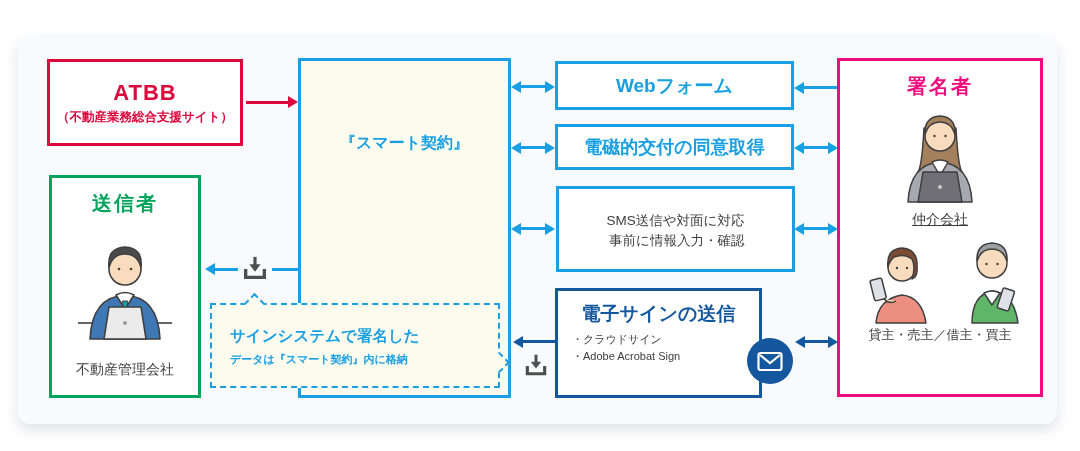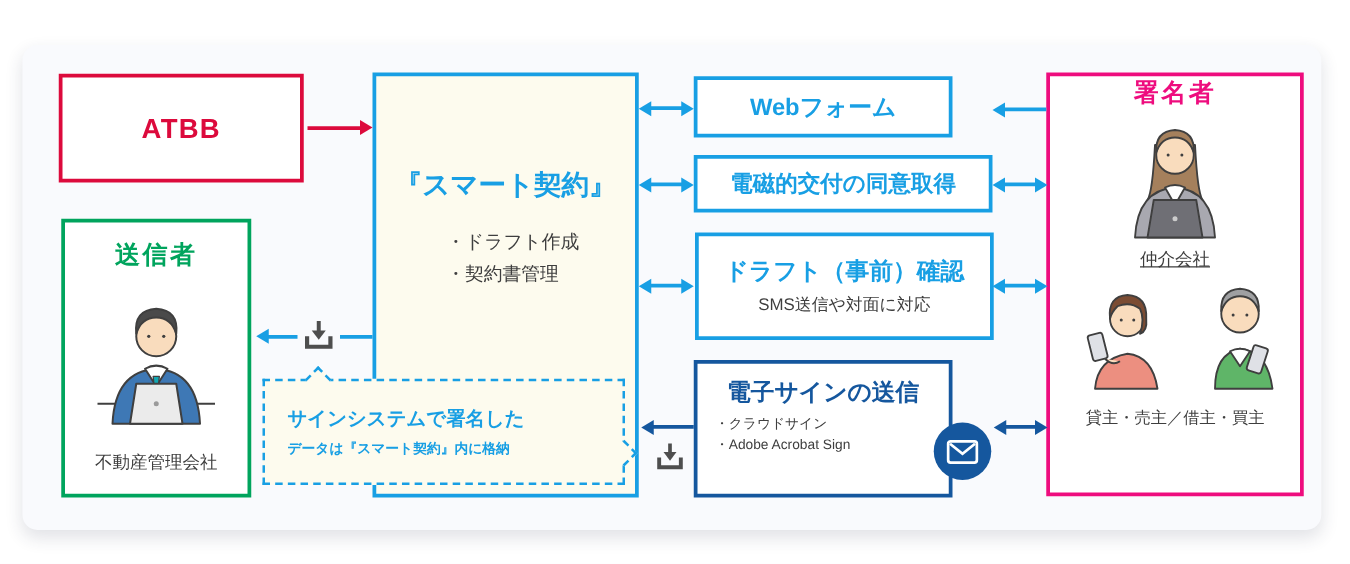--- a/index.html
+++ b/index.html
@@ -33,20 +33,21 @@
   .small-label{font-size:14px;color:#3e3e3e;}
 </style>
 </head>
 <body>
 
 <div id="stage">
   <div class="card"></div>
 
   <div class="bx" style="left:47px;top:59px;width:196px;height:87px;border-color:#dc0a3c;justify-content:center;">
     <div class="t-red bold" style="font-size:22px;letter-spacing:1px;">ATBB</div>
+    <div class="t-red bold" style="font-size:12.5px;margin-top:3px;">（不動産業務総合支援サイト）</div>
   </div>
 
   <div class="bx" style="left:49px;top:175px;width:152px;height:223px;border-color:#00a45d;padding:12px 0 16px 0;justify-content:space-between;">
     <div class="t-green bold" style="font-size:20px;letter-spacing:2px;">送信者</div>
     <svg width="100" height="108" viewBox="0 0 100 108">
       <g stroke="#3f3f3f" stroke-width="1.6" stroke-linejoin="round">
         <line x1="3" y1="88" x2="22" y2="88"></line>
           <line x1="78" y1="88" x2="97" y2="88"></line>
         <path d="M15 104 Q17 62 50 60 Q83 62 85 104 Z" fill="#3e78b5"></path>
         <path d="M41 60 L50 74 L59 60 Q50 55 41 60 Z" fill="#ffffff"></path>
@@ -56,58 +57,54 @@
         <circle cx="44" cy="34" r="1.3" fill="#3f3f3f" stroke="none"></circle>
         <circle cx="56" cy="34" r="1.3" fill="#3f3f3f" stroke="none"></circle>
         <path d="M29 104 L71 104 L66 72 L34 72 Z" fill="#ebebeb"></path>
         <circle cx="50" cy="88" r="2" fill="#9a9a9a" stroke="none"></circle>
       </g>
     </svg>
     <div class="small-label">不動産管理会社</div>
   </div>
 
   <div class="bx" style="left:298px;top:58px;width:213px;height:340px;border-color:#189fe4;background:#fdfbee;padding-top:72px;">
-    <div class="t-blue bold" style="font-size:22px;">『スマート契約』</div>
-    <div class="t-dark" style="font-size:15px;margin-top:18px;line-height:1.7;align-self:flex-start;padding-left:56px;">
-      <div>・ドラフト作成</div>
-      <div>・契約書管理</div>
-    </div>
+    <div class="t-blue bold" style="font-size:16px;">『スマート契約』</div>
   </div>
 
-  <div class="bx" style="left:555px;top:61px;width:207px;height:49px;border-color:#189fe4;justify-content:center;">
+  <div class="bx" style="left:555px;top:61px;width:239px;height:49px;border-color:#189fe4;justify-content:center;">
     <div class="t-blue bold" style="font-size:19px;">Webフォーム</div>
   </div>
 
   <div class="bx" style="left:555px;top:124px;width:239px;height:46px;border-color:#189fe4;justify-content:center;">
     <div class="t-blue bold" style="font-size:18px;">電磁的交付の同意取得</div>
   </div>
 
   <div class="bx" style="left:556px;top:186px;width:239px;height:86px;border-color:#189fe4;justify-content:center;">
-    <div class="t-blue bold" style="font-size:19px;">ドラフト（事前）確認</div>
     <div class="t-dark" style="font-size:13.5px;line-height:1.45;margin-top:4px;text-align:right;">
       <div>SMS送信や対面に対応</div>
+      <div>事前に情報入力・確認</div>
     </div>
   </div>
 
   <div class="bx" style="left:555px;top:288px;width:207px;height:110px;border-color:#15579e;padding-top:10px;">
     <div class="t-dblue bold" style="font-size:19px;">電子サインの送信</div>
     <div class="t-dark" style="font-size:11px;line-height:1.55;margin-top:4px;align-self:flex-start;padding-left:14px;">
       <div>・クラウドサイン</div>
       <div>・Adobe Acrobat Sign</div>
     </div>
   </div>
 
   <div class="mailc">
     <svg width="26" height="21" viewBox="0 0 26 21">
       <rect x="1.5" y="2" width="23" height="17" rx="2" fill="none" stroke="#ffffff" stroke-width="2.2"></rect>
       <polyline points="3,4 13,12 23,4" fill="none" stroke="#ffffff" stroke-width="2.2"></polyline>
     </svg>
   </div>
 
-  <div class="bx" style="left:837px;top:58px;width:206px;height:339px;border-color:#ee0c7e;">
+  <div class="bx" style="left:837px;top:58px;width:206px;height:339px;border-color:#ee0c7e;padding-top:12px;">
     <div class="t-pink bold" style="font-size:20px;letter-spacing:2px;">署名者</div>
     <svg width="92" height="100" viewBox="0 0 92 100" style="margin-top:6px;">
       <g stroke="#3f3f3f" stroke-width="1.5" stroke-linejoin="round">
         <path d="M30 22 Q28 60 24 66 L68 66 Q64 60 62 22 Z" fill="#a5805c"></path>
         <path d="M14 96 Q16 58 46 56 Q76 58 78 96 Z" fill="#a8a8b0"></path>
         <path d="M38 56 L46 70 L54 56 Q46 52 38 56 Z" fill="#ffffff"></path>
         <circle cx="46" cy="30" r="15" fill="#f9dcbd"></circle>
         <path d="M31 28 Q30 11 46 10 Q62 11 61 28 Q57 16 46 16 Q35 16 31 28 Z" fill="#a5805c"></path>
         <circle cx="40.5" cy="30" r="1.2" fill="#3f3f3f" stroke="none"></circle>
         <circle cx="51.5" cy="30" r="1.2" fill="#3f3f3f" stroke="none"></circle>
@@ -127,21 +124,21 @@
         <path d="M30 62 Q36 68 42 64" fill="#f9dcbd"></path>
         <path d="M118 86 Q118 58 138 54 Q160 56 164 86 Z" fill="#5fb568"></path>
         <path d="M130 56 L138 68 L146 56 Q138 52 130 56 Z" fill="#ffffff"></path>
         <circle cx="138" cy="26" r="15" fill="#f9dcbd"></circle>
         <path d="M123 24 Q122 7 138 6 Q154 7 153 24 Q149 12 138 12 Q127 12 123 24 Z" fill="#9fa0a2"></path>
         <circle cx="132.5" cy="27" r="1.2" fill="#3f3f3f" stroke="none"></circle>
         <circle cx="143.5" cy="27" r="1.2" fill="#3f3f3f" stroke="none"></circle>
         <rect x="146" y="52" width="12" height="21" rx="2" transform="rotate(18 152 62)" fill="#dfe1e6"></rect>
       </g>
     </svg>
-    <div class="t-dark" style="font-size:13px;margin-top:12px;">貸主・売主／借主・買主</div>
+    <div class="t-dark" style="font-size:13px;margin-top:1px;">貸主・売主／借主・買主</div>
   </div>
 
   <div class="bubble">
     <div class="t-blue bold" style="font-size:15.5px;">サインシステムで署名した</div>
     <div class="t-blue bold" style="font-size:11px;">データは『スマート契約』内に格納</div>
   </div>
   <div class="notch up" style="left:247px;top:296px;"></div>
   <div class="notch rt" style="left:492px;top:355px;"></div>
 
   <div class="hline red" style="left:246px;top:101px;width:44px;"></div>

